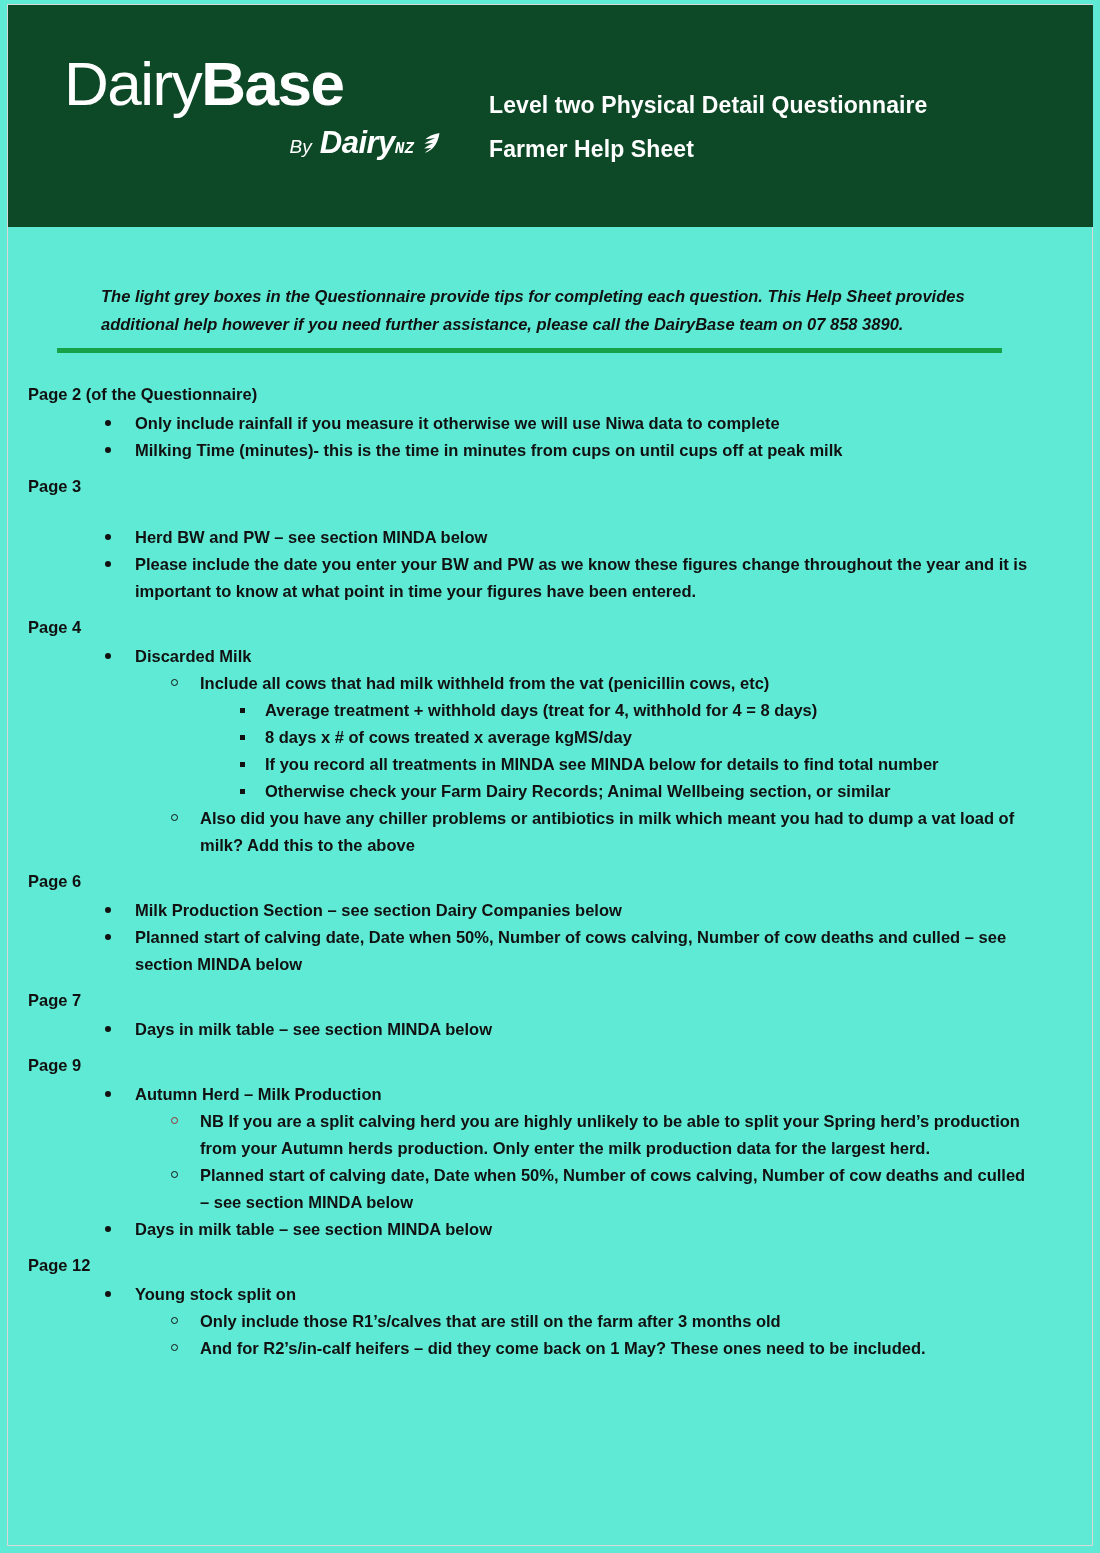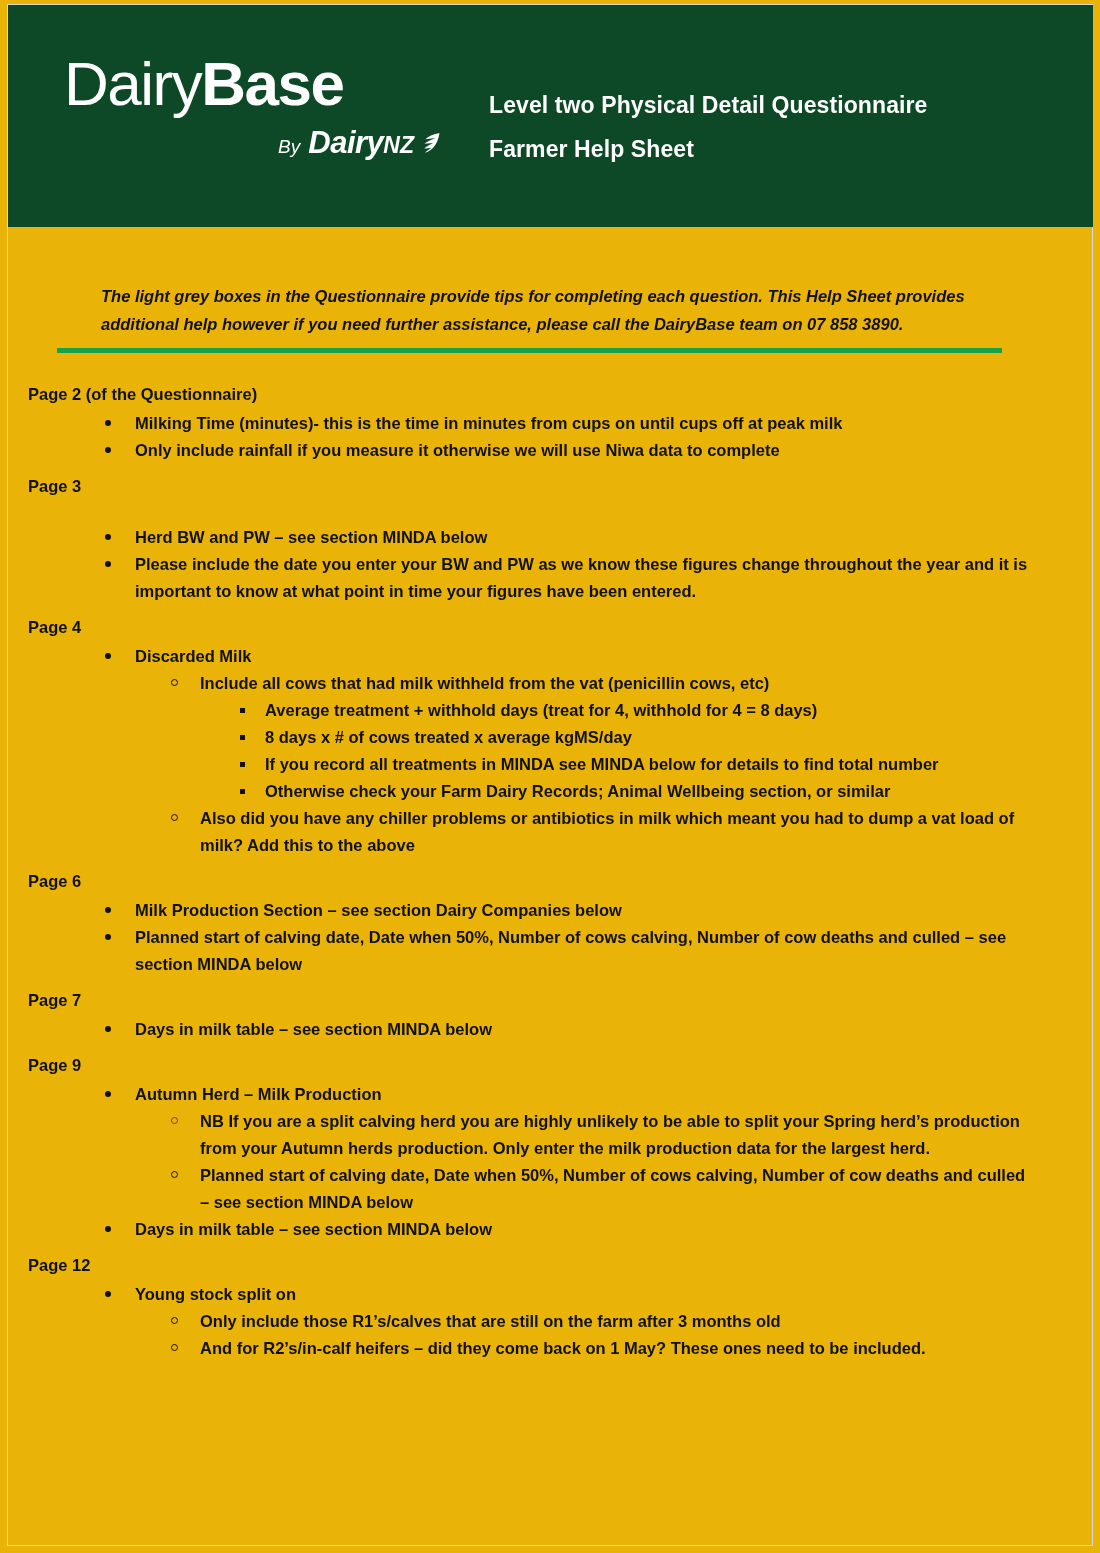--- a/index.html
+++ b/index.html
@@ -9,21 +9,21 @@
     width: 1100px;
     height: 1553px;
     background: #ffffff;
     font-family: "Liberation Sans", "DejaVu Sans", sans-serif;
   }
 
   #page {
     position: relative;
     width: 1100px;
     height: 1553px;
-    background: #eab308;
+    background: #5eead4;
     overflow: hidden;
   }
 
   
   #page-frame {
     position: absolute;
     left: 7px;
     top: 4px;
     width: 1086px;
     height: 1542px;
@@ -70,21 +70,21 @@
     font-style: italic;
     font-weight: 400;
     margin-right: 8px;
   }
   .logo-dairynz {
     font-size: 31px;
     font-style: italic;
     font-weight: 700;
     letter-spacing: -0.5px;
   }
-  .logo-dairynz .nz { font-size: 23px; letter-spacing: 0px; }
+  .logo-dairynz .nz { font-size: 16px; letter-spacing: 0px; font-family: Liberation Mono, monospace; }
   .fern {
     display: inline-block;
     width: 26px;
     height: 26px;
     margin-left: 2px;
     vertical-align: -3px;
   }
 
   
   #header-title {
@@ -234,25 +234,25 @@
     <div id="intro">The light grey boxes in the Questionnaire provide tips for completing each question. This Help Sheet provides additional help however if you need further assistance, please call the DairyBase team on 07 858 3890.</div>
 
     <div id="rule"></div>
 
     <div id="content">
         <div class="section">
           <div class="section-heading">Page 2 (of the Questionnaire)</div>
           <ul class="lvl lvl1">
             <li class="item">
               <span class="bullet"></span>
+              <span class="item-text">Only include rainfall if you measure it otherwise we will use Niwa data to complete</span>
+            </li>
+            <li class="item">
+              <span class="bullet"></span>
               <span class="item-text">Milking Time (minutes)- this is the time in minutes from cups on until cups off at peak milk</span>
-            </li>
-            <li class="item">
-              <span class="bullet"></span>
-              <span class="item-text">Only include rainfall if you measure it otherwise we will use Niwa data to complete</span>
             </li>
           </ul>
         </div>
         <div class="section">
           <div class="section-heading">Page 3</div>
           <div class="gap-md"></div>
           <ul class="lvl lvl1">
             <li class="item">
               <span class="bullet"></span>
               <span class="item-text">Herd BW and PW – see section MINDA below</span>

